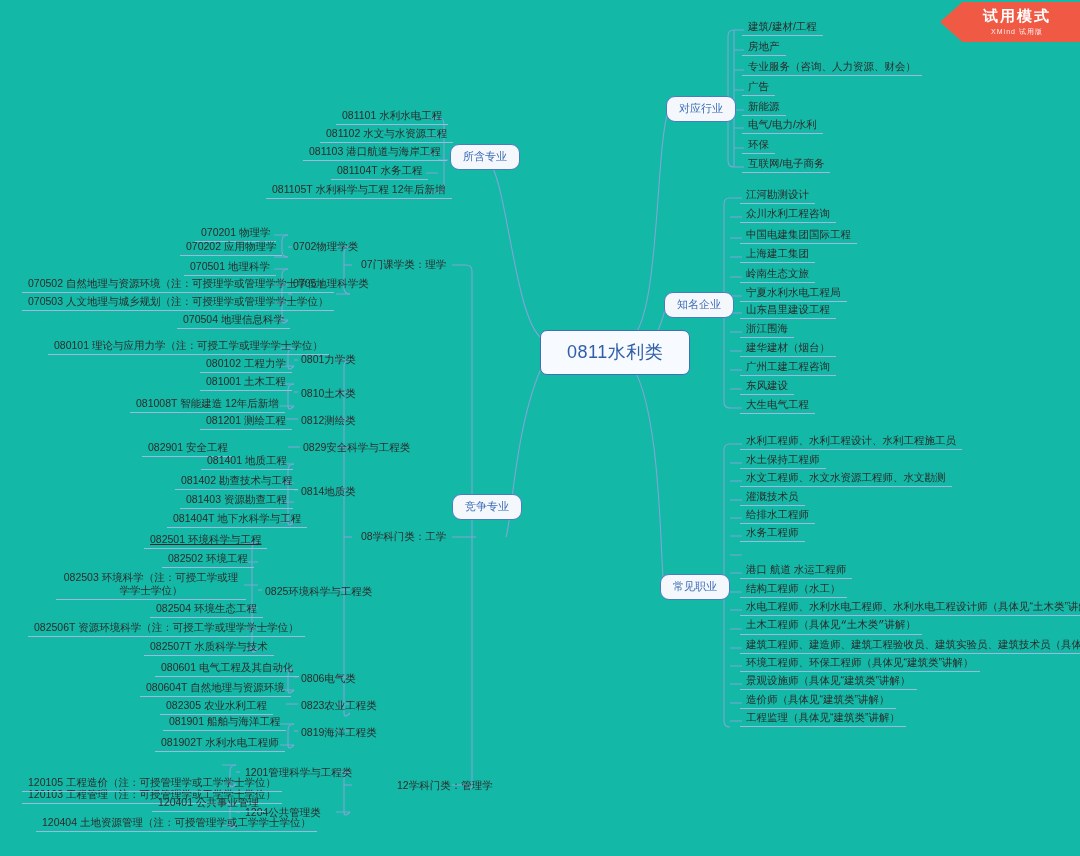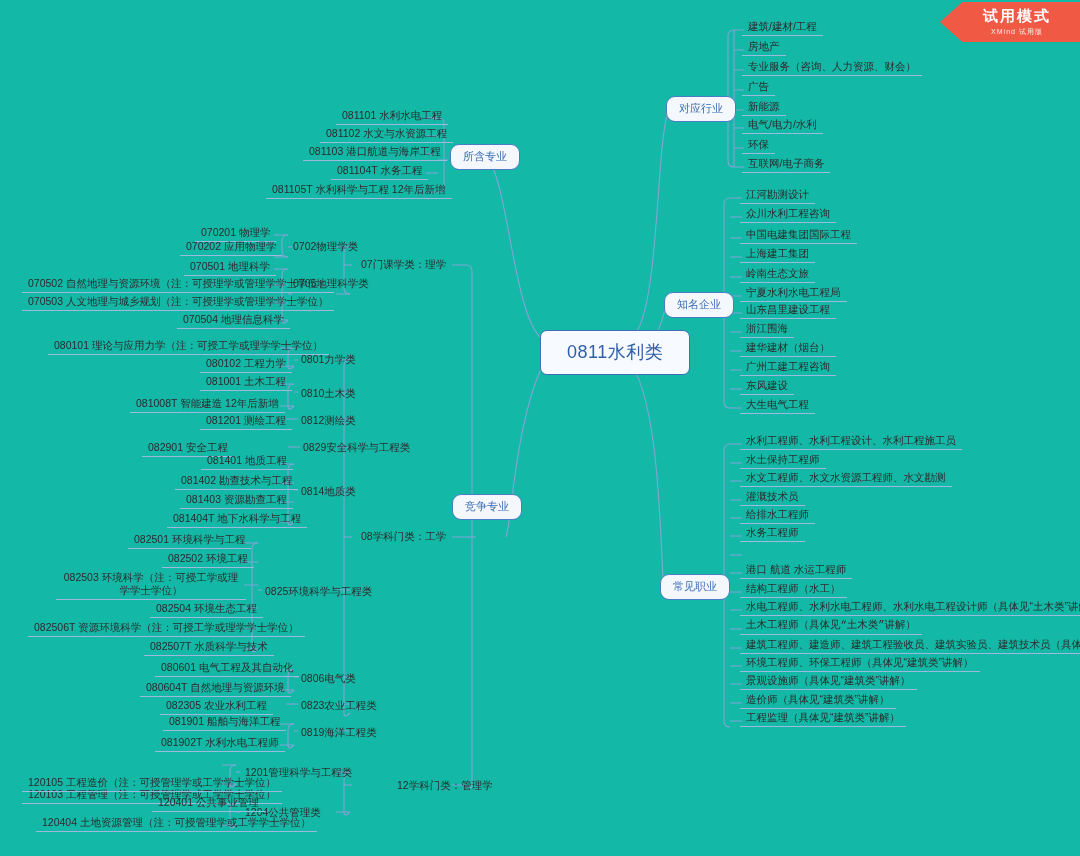--- a/index.html
+++ b/index.html
@@ -271,21 +271,21 @@
   <div class="node mid" style="left:298px; top:440px;">0829安全科学与工程类</div>
   <div class="node leaf" style="left:142px; top:440px;">082901   安全工程</div>
 
   <div class="node mid" style="left:296px; top:484px;">0814地质类</div>
   <div class="node leaf" style="left:193px; top:453px;margin-left:8px;">081401   地质工程</div>
   <div class="node leaf" style="left:175px; top:473px;">081402   勘查技术与工程</div>
   <div class="node leaf" style="left:180px; top:492px;">081403   资源勘查工程</div>
   <div class="node leaf" style="left:167px; top:511px;">081404T   地下水科学与工程</div>
 
   <div class="node mid" style="left:260px; top:584px;">0825环境科学与工程类</div>
-  <div class="node leaf" style="left:128px; top:532px;">082501   环境科学与工程</div>
+  <div class="node leaf" style="left:144px; top:532px;text-decoration:underline;">082501   环境科学与工程</div>
   <div class="node leaf" style="left:162px; top:551px;">082502   环境工程</div>
   <div class="node leaf wrap" style="left:56px; top:570px; width:190px; text-align:center;">082503   环境科学（注：可授工学或理学学士学位）</div>
   <div class="node leaf" style="left:150px; top:601px;">082504   环境生态工程</div>
   <div class="node leaf" style="left:28px;  top:620px;">082506T  资源环境科学（注：可授工学或理学学士学位）</div>
   <div class="node leaf" style="left:144px; top:639px;">082507T  水质科学与技术</div>
 
   <div class="node mid" style="left:296px; top:671px;">0806电气类</div>
   <div class="node leaf" style="left:155px; top:660px;">080601   电气工程及其自动化</div>
   <div class="node leaf" style="left:140px; top:680px;">080604T   自然地理与资源环境</div>
 

